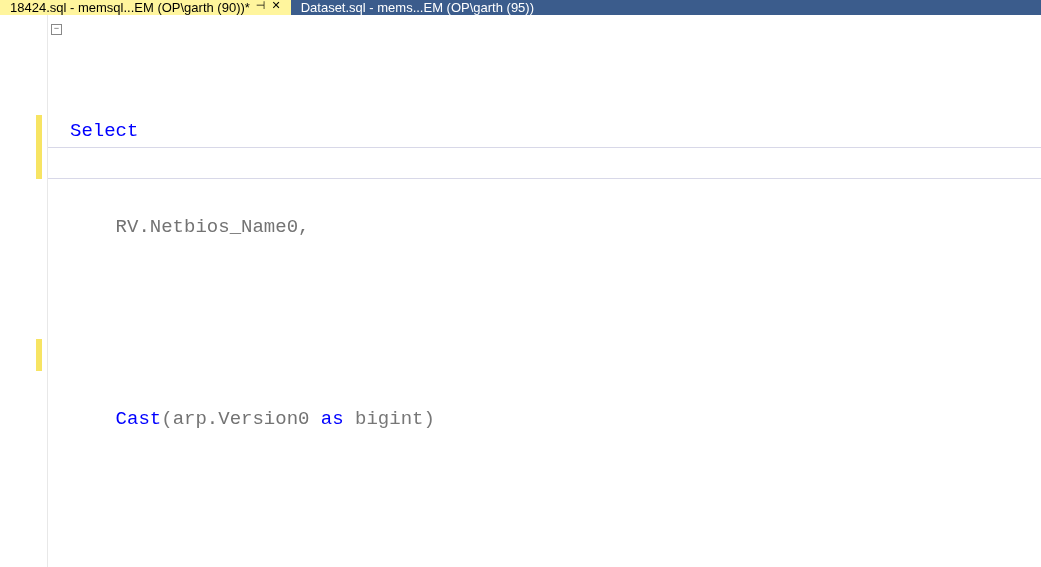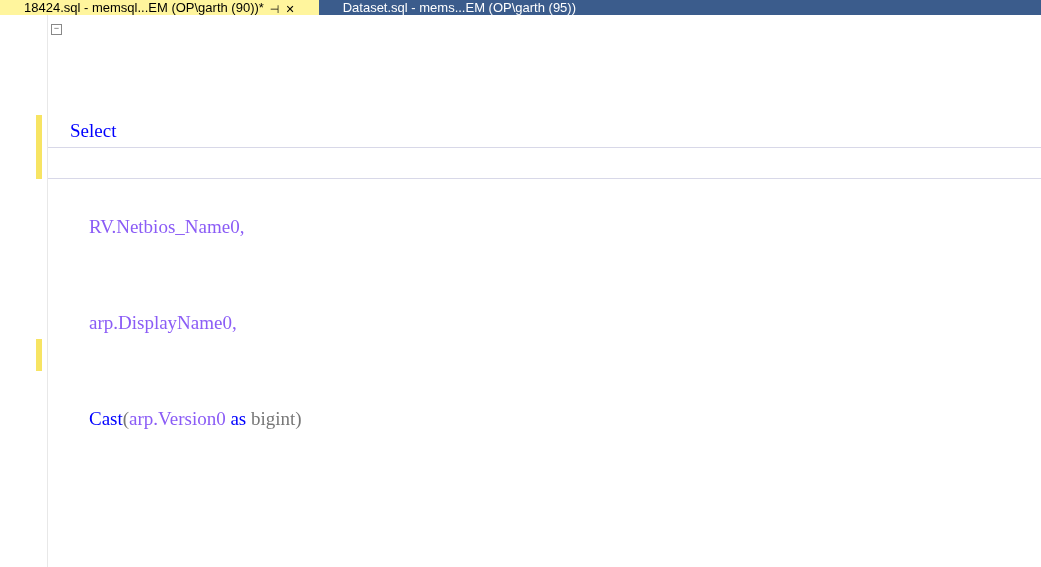--- a/index.html
+++ b/index.html
@@ -19,22 +19,22 @@
     height: 24px;
     background: #3b5c8c;
     font-family: "Segoe UI", Tahoma, sans-serif;
     font-size: 13px;
     align-items: stretch;
     color: #fff;
     user-select: none;
   }
   .tab {
     display: flex;
-    align-items: flex-end;
-    padding: 0 24px;
+    align-items: flex-start;
+    padding: 0 10px;
     gap: 6px;
     cursor: pointer;
     white-space: nowrap;
   }
   .tab.active {
     background: #fff59d;
     color: #000;
   }
   .tab .pin, .tab .close { font-size: 11px; line-height: 1; }
   .editor-wrap {
@@ -70,23 +70,23 @@
     z-index: 2;
   }
   .code {
     flex: 1;
     padding: 4px 0 4px 22px;
     line-height: 32px;
     font-size: 19px;
     white-space: pre;
     position: relative;
   }
-  .code .line { height: 32px; font-family: Liberation Serif, serif; }
+  .code .line { height: 32px; }
   .kw { color: #0000ff; }
-  .txt { color: #8b5cf6; }
+  .txt { color: #737373; }
   .gray { color: #777; }
   .cursor-line {
     position: absolute;
     left: 0; right: 0;
     border-top: 1px solid #d8d8e8;
     border-bottom: 1px solid #d8d8e8;
     height: 32px;
     pointer-events: none;
   }
 </style>
@@ -108,21 +108,21 @@
   <div class="gutter">
     <div class="mod-mark" style="top:100px;height:32px"></div>
     <div class="mod-mark" style="top:132px;height:32px"></div>
     <div class="mod-mark" style="top:324px;height:32px"></div>
   </div>
   <div class="collapse-box">−</div>
   <div class="code">
     <div class="cursor-line" style="top:132px"></div>
     <div class="line"><span class="kw">Select</span></div>
     <div class="line"><span class="txt"><span>    </span><span>RV.Netbios_Name0,</span></span></div>
-    <div class="line"><span class="txt"><span>    </span><span>arp.DisplayName0,</span></span></div>
+    <div class="line"><span class="txt"><span>    </span></span></div>
     <div class="line"><span><span class="txt">    </span><span class="kw">Cast</span><span class="gray">(</span><span class="txt">arp.Version0</span><span class="kw"> as </span><span class="gray">bigint</span><span class="gray">)</span></span></div>
     
     
     
     
     
     
   </div>
 </div>
 

